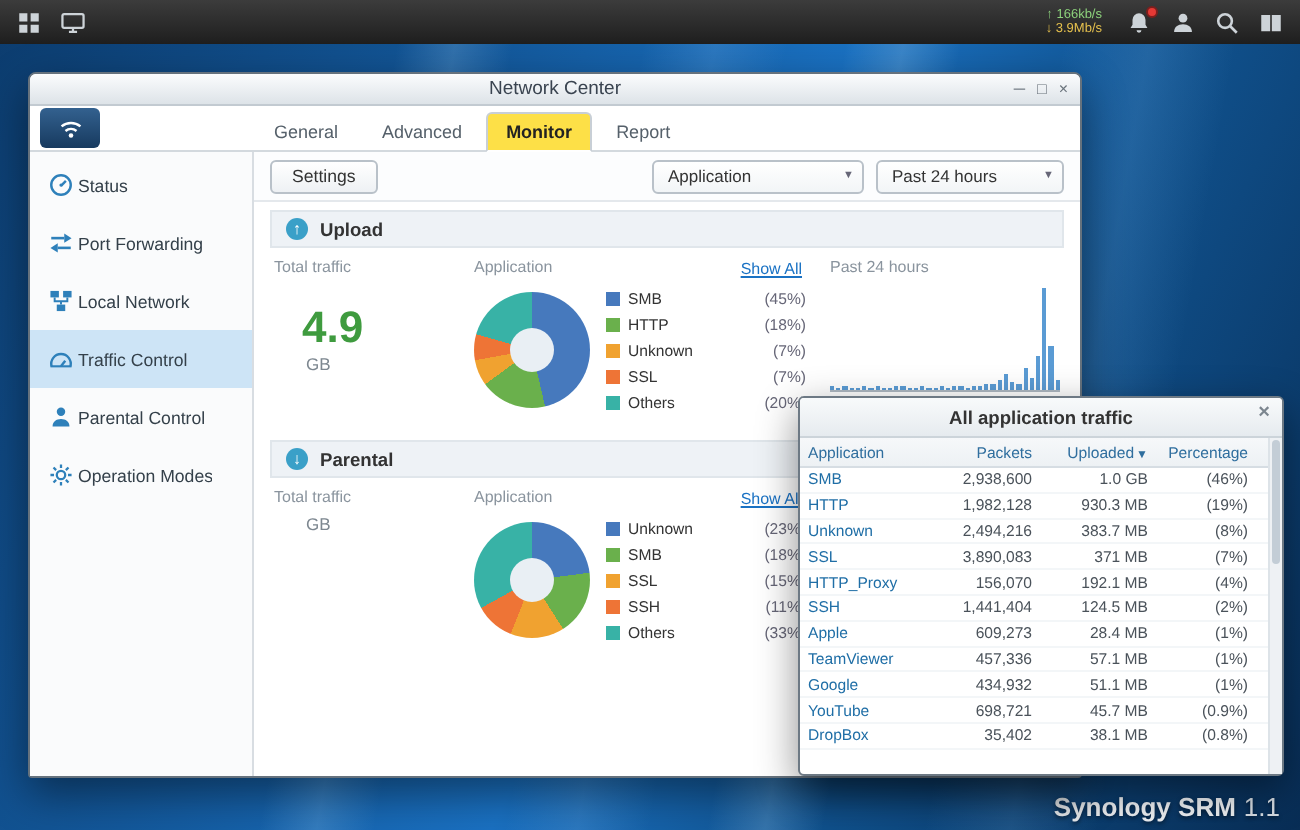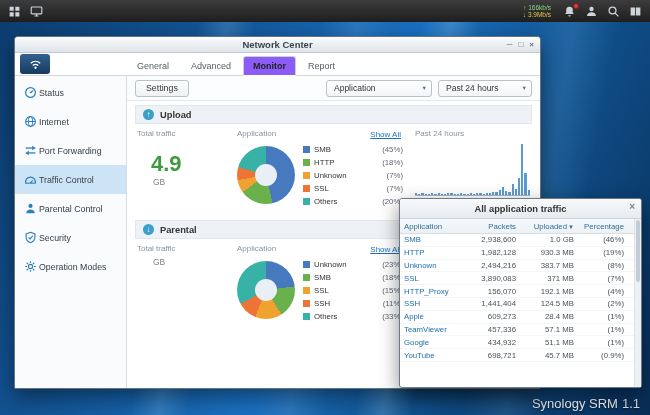--- a/index.html
+++ b/index.html
@@ -16,34 +16,34 @@
   .taskbar{position:absolute;top:0;left:0;right:0;height:22px;z-index:50;
     background:linear-gradient(#3c3c3c,#1e1e1e);display:flex;align-items:center;padding:0 7px;gap:7px}
   .tb-icon{width:15px;height:15px;color:#cdd3d8;position:relative;flex:none;display:flex;align-items:center;justify-content:center}
   .tb-icon svg{width:13px;height:13px}
   .tb-spacer{flex:1}
   .tb-traffic{text-align:right;line-height:1.15;font-size:6.5px;margin-right:4px}
   .tb-up{color:#8dd27c}.tb-down{color:#e5c04d}
   .badge{position:absolute;top:-1px;right:-2px;width:6px;height:6px;border-radius:50%;background:#e53935;border:1px solid #7c1f1d}
   
   .branding{position:absolute;right:10px;bottom:4px;color:rgba(255,255,255,.92);font-size:13px;text-shadow:0 1px 2px rgba(0,0,0,.5)}
-  .branding .brand{font-weight:normal}.branding .ver{margin-left:4px;font-weight:normal;opacity:.9}
+  .branding .brand{font-weight:bold}.branding .ver{margin-left:4px;font-weight:normal;opacity:.9}
   
   .window{position:absolute;left:14px;top:36px;width:527px;height:353px;z-index:10;background:#fff;
     border:1px solid #66727d;border-radius:4px 4px 2px 2px;box-shadow:0 8px 22px rgba(0,0,0,.45);display:flex;flex-direction:column}
   .titlebar{height:16px;flex:none;background:linear-gradient(#fbfcfd,#dde3e8);border-bottom:1px solid #c2cad1;
-    display:flex;align-items:center;justify-content:center;position:relative;font-size:9.5px;font-weight:bold;color:#3a4450;border-radius:3px 3px 0 0}
+    display:flex;align-items:center;justify-content:center;position:relative;font-size:9.5px;font-weight:normal;color:#3a4450;border-radius:3px 3px 0 0}
   .win-controls{position:absolute;right:6px;top:0;height:100%;display:flex;align-items:center;gap:6px;font-size:8px;color:#6a737c}
   .header-row{height:23px;flex:none;position:relative;background:#fff;border-bottom:1px solid #d3d9de}
   .app-icon{position:absolute;left:5px;top:1px;width:30px;height:20px;border-radius:3px;color:#fff;
     background:linear-gradient(#33618f,#173a5f);display:flex;align-items:center;justify-content:center}
   .app-icon svg{width:13px;height:13px}
   .tabs{position:absolute;left:112px;bottom:-1px;display:flex;align-items:flex-end;gap:2px}
   .tab{padding:4px 9px;font-size:9px;color:#55606a;border:1px solid transparent}
-  .tab.active{background:#8b5cf6;border-color:#c8cfd6;border-bottom-color:#fff;border-radius:3px 3px 0 0;font-weight:bold;color:#222}
+  .tab.active{background:#fde047;border-color:#c8cfd6;border-bottom-color:#fff;border-radius:3px 3px 0 0;font-weight:bold;color:#222}
   .win-body{flex:1;display:flex;min-height:0}
   
   .sidebar{width:112px;flex:none;background:#fafbfc;border-right:1px solid #d8dde2;padding-top:2px}
   .side-item{height:29px;display:flex;align-items:center;gap:2px;padding:0 3px 0 9px;font-size:8.8px;color:#34404a}
   .side-item.active{background:#cde4f6}
   .side-item svg{width:13px;height:13px;flex:none;color:#2e80ba}
   .side-label{white-space:nowrap;overflow:hidden;text-overflow:ellipsis}
   
   .content{flex:1;display:flex;flex-direction:column;min-width:0}
   .toolbar{height:25px;flex:none;display:flex;align-items:center;padding:0 8px;gap:6px;background:#fcfdfe;border-bottom:1px solid #e4e8ec}
@@ -244,47 +244,41 @@
     <div class="win-body">
       <div class="sidebar">
         <div class="side-item">
             <svg>
               <use href="#icon-status"></use>
             </svg>
             <span class="side-label">Status</span>
           </div>
           <div class="side-item">
             <svg>
-              <use href="#icon-internet"></use>
-            </svg>
-            <span class="side-label">Internet</span>
-          </div>
-          <div class="side-item">
-            <svg>
               <use href="#icon-port-forwarding"></use>
             </svg>
             <span class="side-label">Port Forwarding</span>
+          </div>
+          <div class="side-item">
+            <svg>
+              <use href="#icon-local-network"></use>
+            </svg>
+            <span class="side-label">Local Network</span>
           </div>
           <div class="side-item active">
             <svg>
               <use href="#icon-traffic-control"></use>
             </svg>
             <span class="side-label">Traffic Control</span>
           </div>
           <div class="side-item">
             <svg>
               <use href="#icon-parental-control"></use>
             </svg>
             <span class="side-label">Parental Control</span>
-          </div>
-          <div class="side-item">
-            <svg>
-              <use href="#icon-security"></use>
-            </svg>
-            <span class="side-label">Security</span>
           </div>
           <div class="side-item">
             <svg>
               <use href="#icon-operation-modes"></use>
             </svg>
             <span class="side-label">Operation Modes</span>
           </div>
       </div>
 
       <div class="content">
@@ -572,20 +566,26 @@
               <span class="td c-pk">434,932</span>
               <span class="td c-up">51.1 MB</span>
               <span class="td c-pc">(1%)</span>
             </div>
             <div class="trow">
               <span class="td c-app">YouTube</span>
               <span class="td c-pk">698,721</span>
               <span class="td c-up">45.7 MB</span>
               <span class="td c-pc">(0.9%)</span>
             </div>
+            <div class="trow">
+              <span class="td c-app">DropBox</span>
+              <span class="td c-pk">35,402</span>
+              <span class="td c-up">38.1 MB</span>
+              <span class="td c-pc">(0.8%)</span>
+            </div>
         </div>
       </div>
       <div class="pscroll">
         <div class="pthumb"></div>
       </div>
     </div>
   </div>
 
 </div>
 

